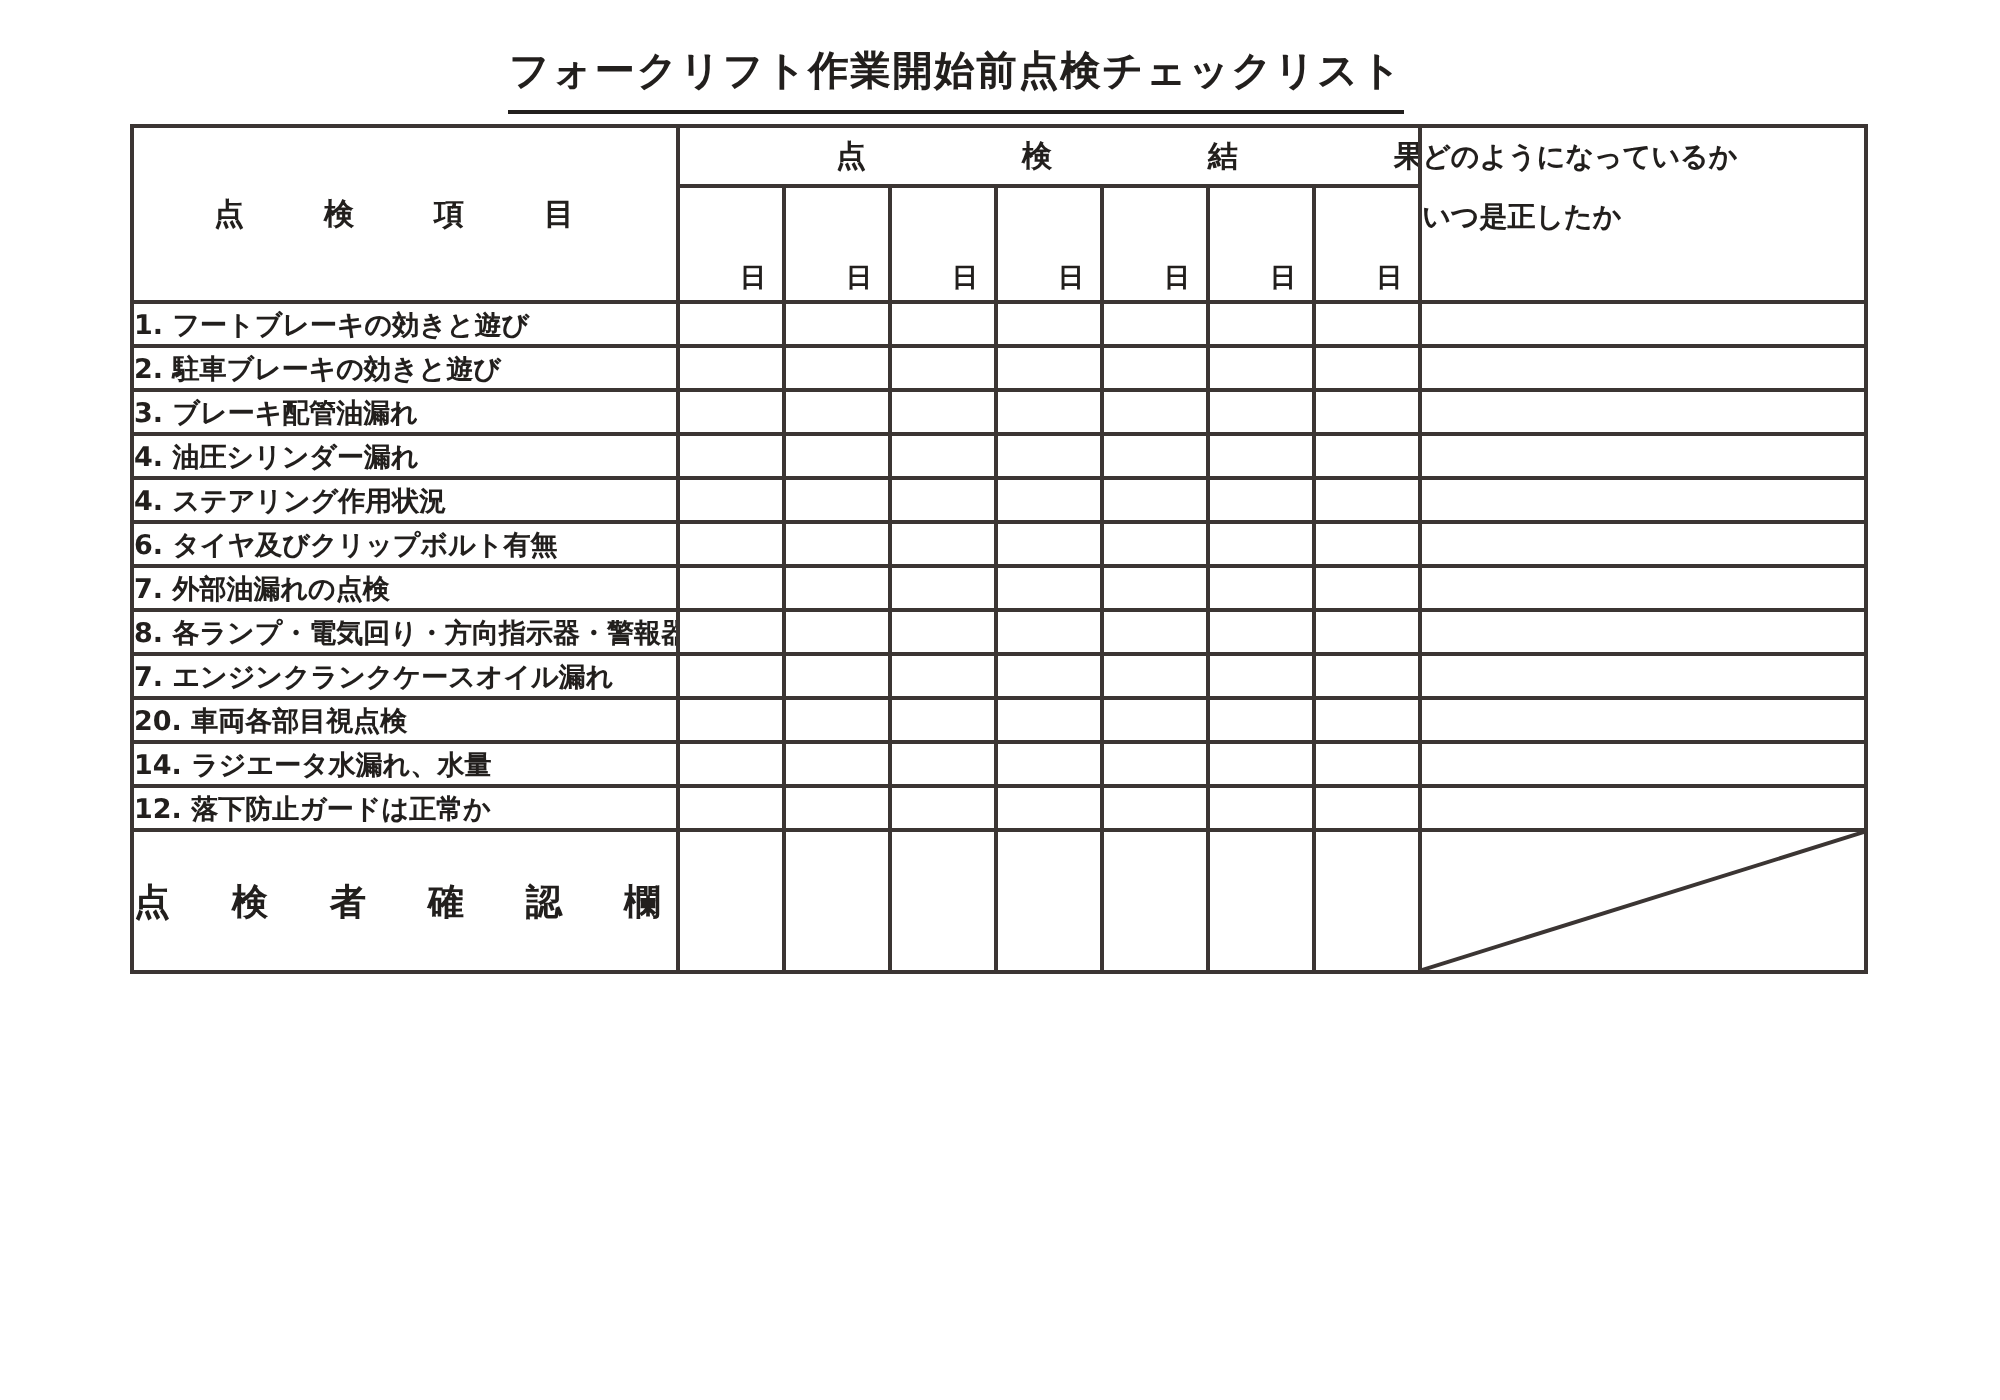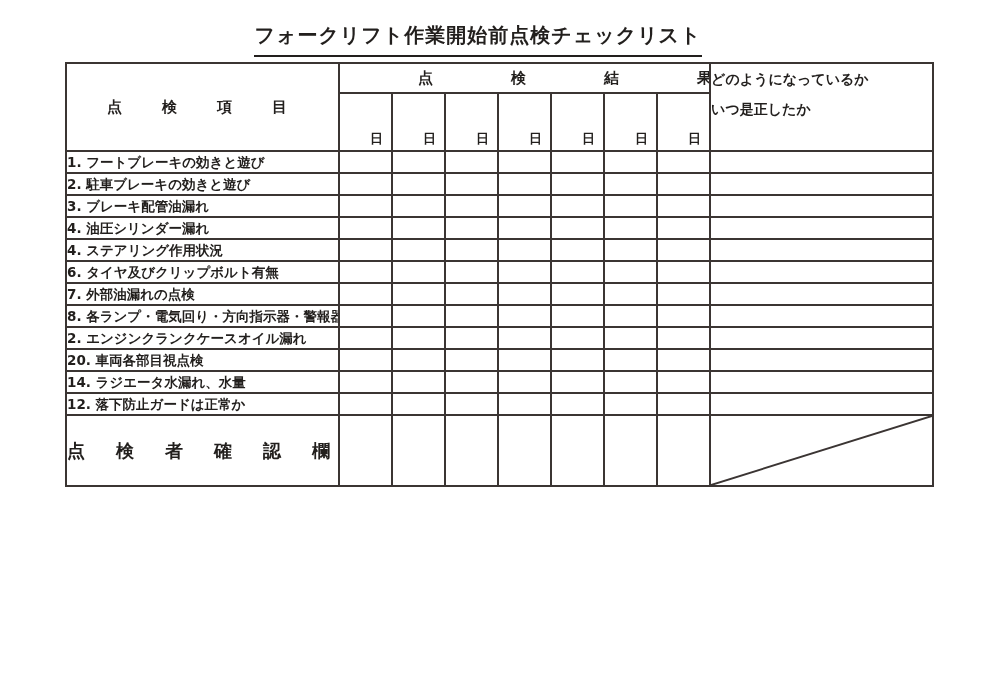--- a/index.html
+++ b/index.html
@@ -240,21 +240,21 @@
           <td class="blank-cell"></td>
           <td class="blank-cell"></td>
           <td class="blank-cell"></td>
           <td class="blank-cell"></td>
           <td class="blank-cell"></td>
           <td class="blank-cell"></td>
       <td class="blank-cell"></td>
     </tr>
 
     <tr class="item-row">
-      <td class="item-cell">2. エンジンクランクケースオイル漏れ</td>
+      <td class="item-cell">7. エンジンクランクケースオイル漏れ</td>
       <td class="blank-cell"></td>
           <td class="blank-cell"></td>
           <td class="blank-cell"></td>
           <td class="blank-cell"></td>
           <td class="blank-cell"></td>
           <td class="blank-cell"></td>
           <td class="blank-cell"></td>
       <td class="blank-cell"></td>
     </tr>
 

